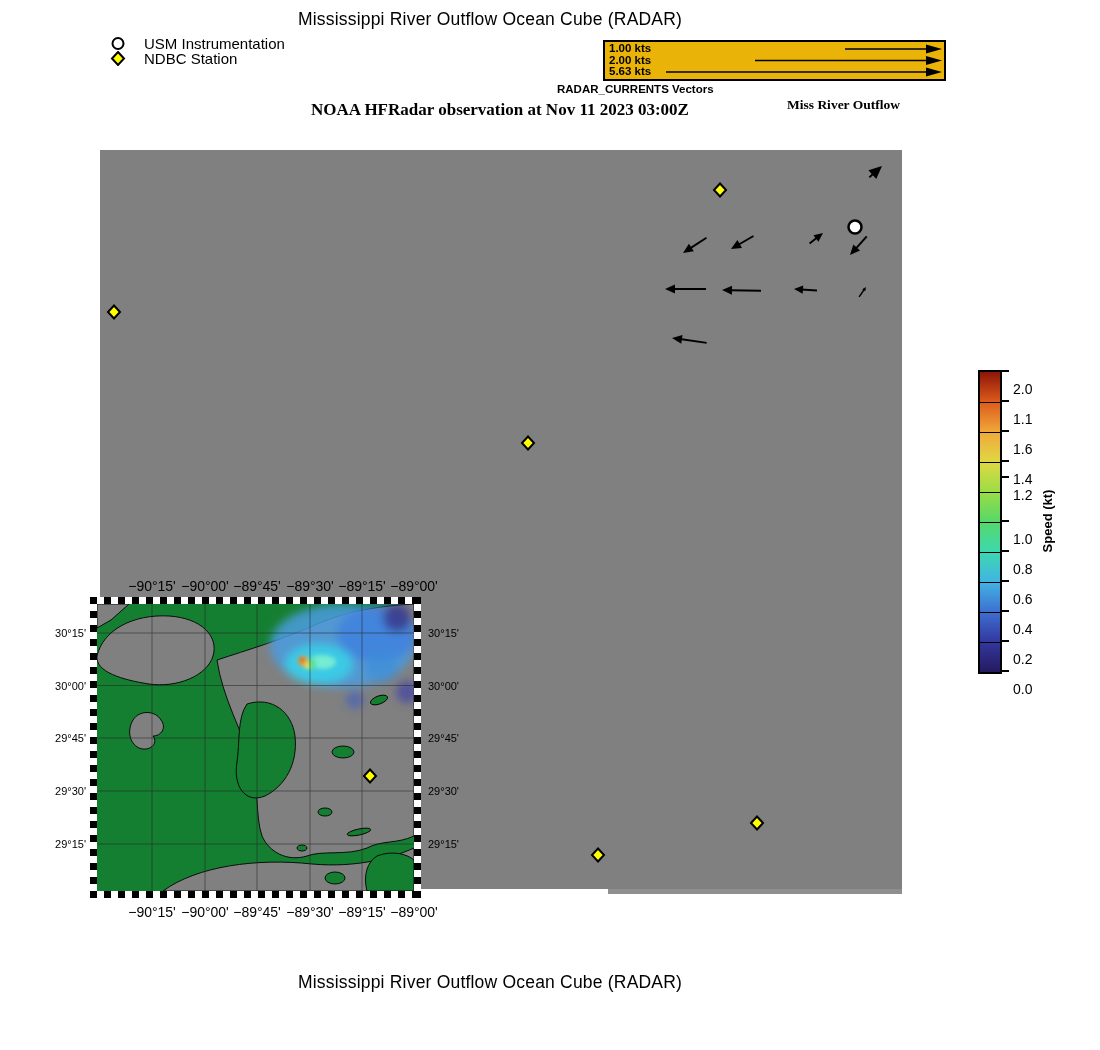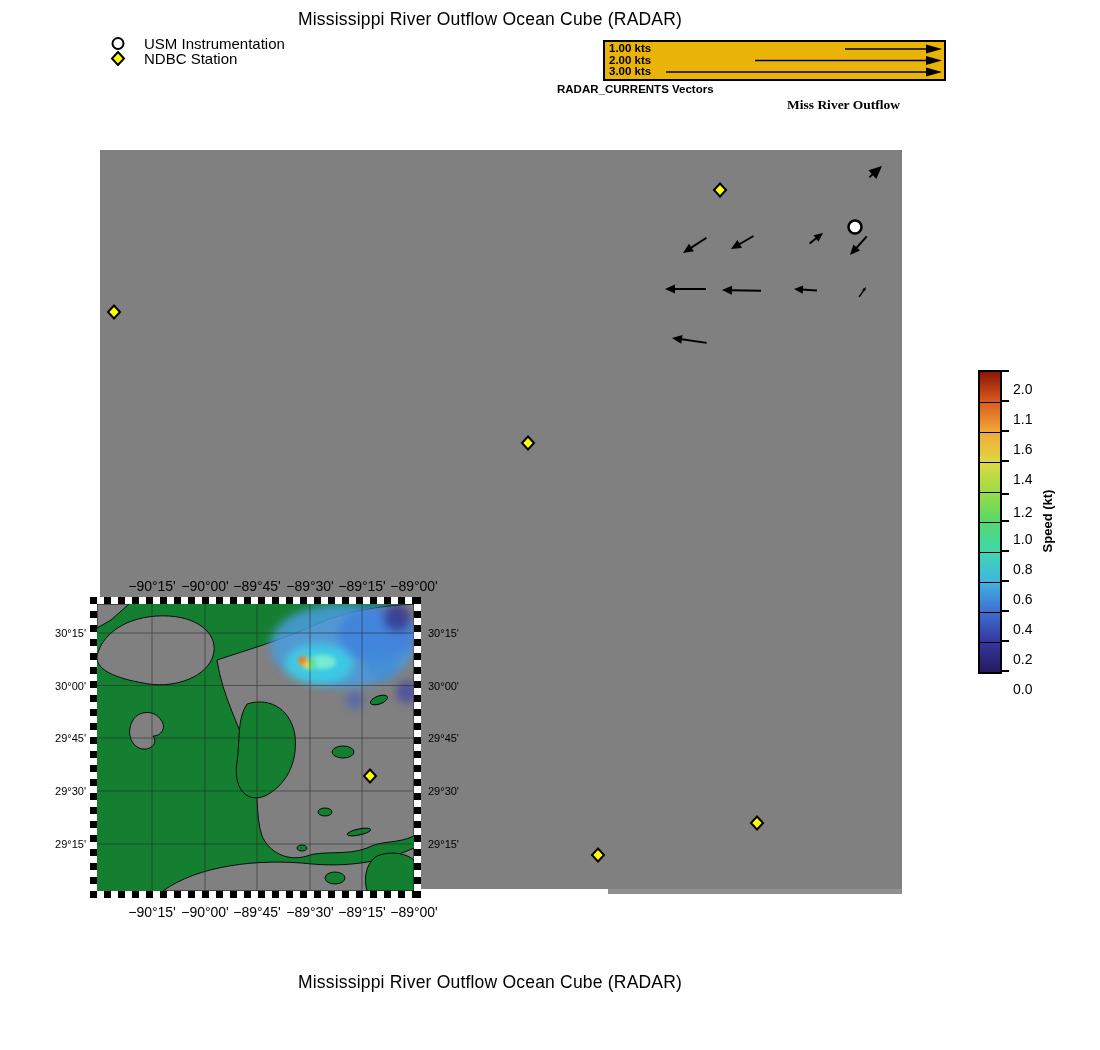--- a/index.html
+++ b/index.html
@@ -76,33 +76,34 @@
         <path d="M8,1 L14,7.5 L8,14 L2,7.5 Z" fill="#ffff00" stroke="#000" stroke-width="2"></path>
       </svg>
       <span class="lab">NDBC Station</span>
     </div>
   </div>
 
   <div class="abs scalebox">
     <div class="kts">
       <div>1.00 kts</div>
       <div>2.00 kts</div>
-      <div>3.00 kts</div>
+      <div>5.63 kts</div>
     </div>
     <svg width="339" height="37">
       <line x1="240" y1="7" x2="321" y2="7" stroke="#000" stroke-width="1.5"></line>
       <polygon points="337,7 321,2.5 321,11.5" fill="#000"></polygon>
       <line x1="150" y1="18.5" x2="321" y2="18.5" stroke="#000" stroke-width="1.5"></line>
       <polygon points="337,18.5 321,14 321,23" fill="#000"></polygon>
       <line x1="61" y1="30" x2="321" y2="30" stroke="#000" stroke-width="1.5"></line>
       <polygon points="337,30 321,25.5 321,34.5" fill="#000"></polygon>
     </svg>
   </div>
   <div class="abs scale-caption">RADAR_CURRENTS Vectors</div>
 
+  <div class="abs subtitle">NOAA HFRadar observation at Nov 11 2023 03:00Z</div>
   <div class="abs miss-label">Miss River Outflow</div>
 
   <div class="abs map-panel"></div>
   <div class="abs panel-strip"></div>
 
   <div class="abs inset-top"></div>
   <div class="abs inset-bottom"></div>
   <div class="abs inset-left"></div>
   <div class="abs inset-right"></div>
 
@@ -220,21 +221,21 @@
         <span class="cb-num">1.1</span>
       </div>
     <div class="abs cb-tick" style="left:1002px;top:423px">
         <span class="cb-dash"></span>
         <span class="cb-num">1.6</span>
       </div>
     <div class="abs cb-tick" style="left:1002px;top:453px">
         <span class="cb-dash"></span>
         <span class="cb-num">1.4</span>
       </div>
-    <div class="abs cb-tick" style="left:1002px;top:486px">
+    <div class="abs cb-tick" style="left:1002px;top:469px">
         <span class="cb-dash"></span>
         <span class="cb-num">1.2</span>
       </div>
     <div class="abs cb-tick" style="left:1002px;top:513px">
         <span class="cb-dash"></span>
         <span class="cb-num">1.0</span>
       </div>
     <div class="abs cb-tick" style="left:1002px;top:543px">
         <span class="cb-dash"></span>
         <span class="cb-num">0.8</span>

